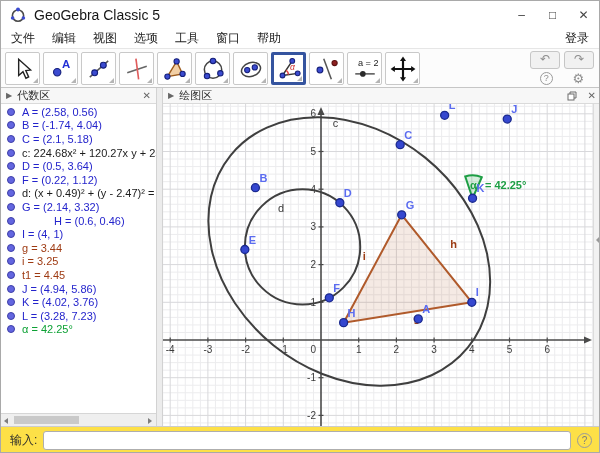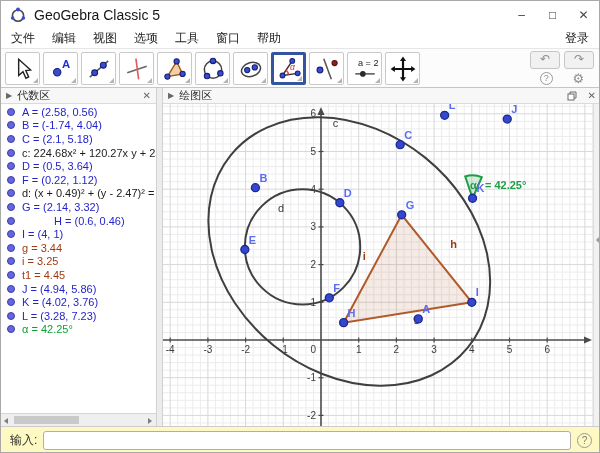--- a/index.html
+++ b/index.html
@@ -51,21 +51,21 @@
 
   
   .graphics { flex:1; position:relative; background:#fff; }
   .restore-ic { width:10px; height:10px; margin-left:auto; }
   .graphics .ph-close { margin-left:6px; }
   .canvas { position:absolute; top:16px; left:0; width:430px; height:322px; overflow:hidden; }
   .right-strip { position:absolute; top:16px; right:0; width:8px; bottom:0; background:#f2f2f2; border-left:1px solid #dcdcdc; }
   .strip-arrow { position:absolute; top:132px; left:1.5px; width:0; height:0; border-top:4px solid transparent; border-bottom:4px solid transparent; border-right:4px solid #9a9a9a; }
 
   
-  .footer { position:absolute; top:425px; left:0; width:600px; height:28px; background:#fef9c3; border-top:1px solid #cccccc; display:flex; align-items:center; padding:0 9px; gap:6px; }
+  .footer { position:absolute; top:425px; left:0; width:600px; height:28px; background:#fde047; border-top:1px solid #cccccc; display:flex; align-items:center; padding:0 9px; gap:6px; }
   .input-label { font-size:12px; color:#2c2c2c; flex:none; }
   .input-field { flex:1; height:19px; border:1px solid #aeaeae; border-radius:3px; background:#fff; font-size:12px; padding:0 5px; outline:none; }
   .footer-help { width:15px; height:15px; border:1px solid #9a9a9a; border-radius:50%; color:#7d7d7d; font-size:10px; text-align:center; line-height:13px; flex:none; }
 </style>
 </head>
 <body>
 
 <div class="titlebar">
   <svg class="logo" viewBox="0 0 16 16">
     <circle cx="8" cy="8.6" r="5.6" fill="none" stroke="#4a4a4a" stroke-width="1.6"></circle>

